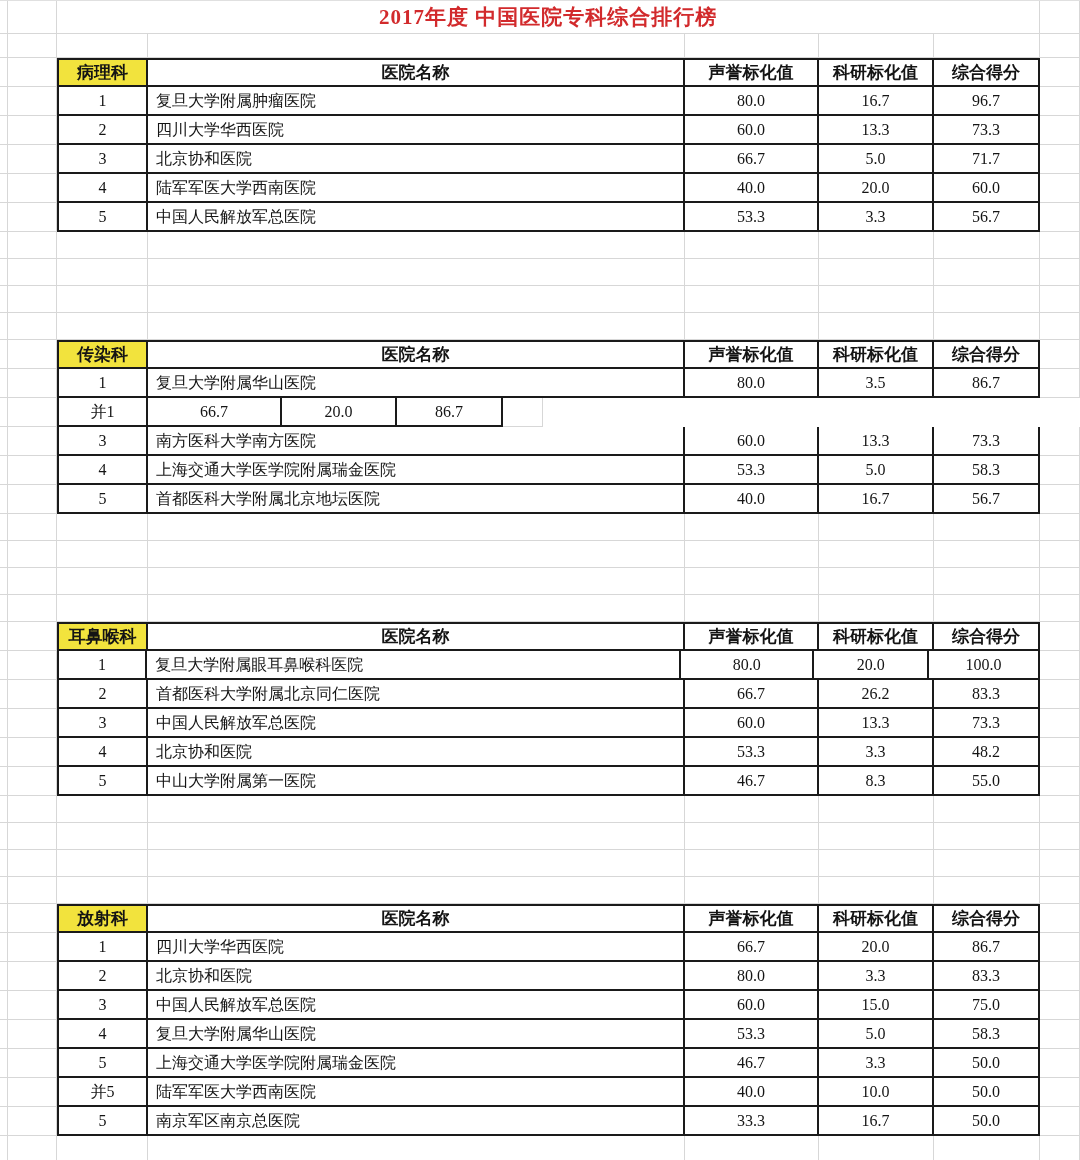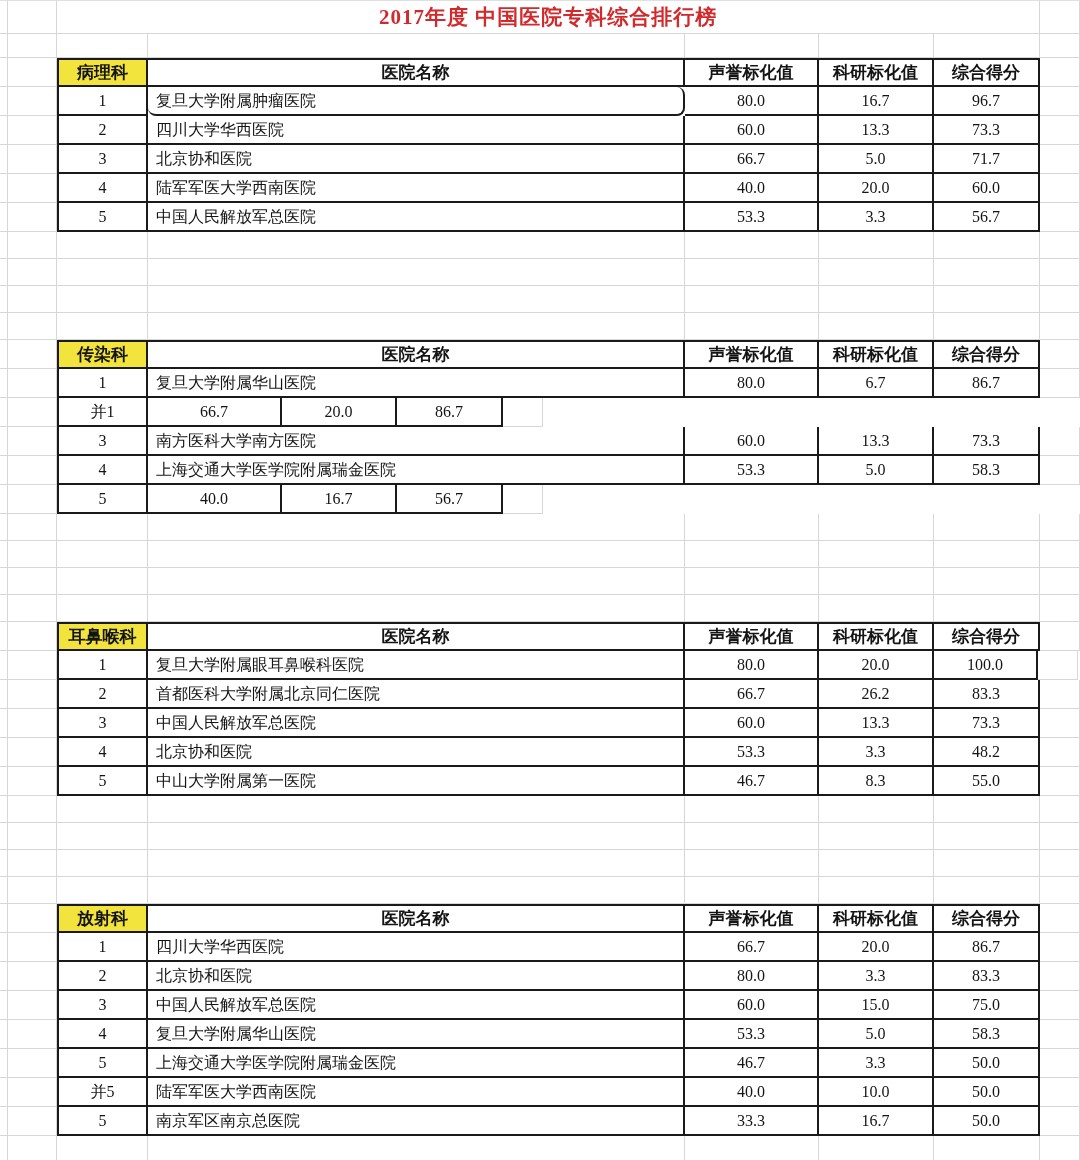--- a/index.html
+++ b/index.html
@@ -62,21 +62,21 @@
       <div class="c t t-top hdr" style="width: 537px;">医院名称</div>
       <div class="c t t-top hdr" style="width: 134px;">声誉标化值</div>
       <div class="c t t-top hdr" style="width: 115px;">科研标化值</div>
       <div class="c t t-top hdr" style="width: 106px;">综合得分</div>
       <div class="c" style="width: 40px;"></div>
     </div>
     <div class="row" style="height: 29px;">
       <div class="c" style="width: 8px;"></div>
       <div class="c" style="width: 49px;"></div>
       <div class="c t t-first" style="width: 91px;">1</div>
-      <div class="c t left" style="width: 537px; border-radius: 8px;">复旦大学附属肿瘤医院</div>
+      <div class="c t left" style="width: 537px;">复旦大学附属肿瘤医院</div>
       <div class="c t" style="width: 134px;">80.0</div>
       <div class="c t" style="width: 115px;">16.7</div>
       <div class="c t" style="width: 106px;">96.7</div>
       <div class="c" style="width: 40px;"></div>
     </div>
     <div class="row" style="height: 29px;">
       <div class="c" style="width: 8px;"></div>
       <div class="c" style="width: 49px;"></div>
       <div class="c t t-first" style="width: 91px;">2</div>
       <div class="c t left" style="width: 537px;">四川大学华西医院</div>
@@ -164,21 +164,21 @@
       <div class="c t t-top hdr" style="width: 115px;">科研标化值</div>
       <div class="c t t-top hdr" style="width: 106px;">综合得分</div>
       <div class="c" style="width: 40px;"></div>
     </div>
     <div class="row" style="height: 29px;">
       <div class="c" style="width: 8px;"></div>
       <div class="c" style="width: 49px;"></div>
       <div class="c t t-first" style="width: 91px;">1</div>
       <div class="c t left" style="width: 537px;">复旦大学附属华山医院</div>
       <div class="c t" style="width: 134px;">80.0</div>
-      <div class="c t" style="width: 115px;">6.7</div>
+      <div class="c t" style="width: 115px;">3.5</div>
       <div class="c t" style="width: 106px;">86.7</div>
       <div class="c" style="width: 40px;"></div>
     </div>
     <div class="row" style="height: 29px;">
       <div class="c" style="width: 8px;"></div>
       <div class="c" style="width: 49px;"></div>
       <div class="c t t-first" style="width: 91px;">并1</div>
       <div class="c t" style="width: 134px;">66.7</div>
       <div class="c t" style="width: 115px;">20.0</div>
       <div class="c t" style="width: 106px;">86.7</div>
@@ -201,20 +201,21 @@
       <div class="c t left" style="width: 537px;">上海交通大学医学院附属瑞金医院</div>
       <div class="c t" style="width: 134px;">53.3</div>
       <div class="c t" style="width: 115px;">5.0</div>
       <div class="c t" style="width: 106px;">58.3</div>
       <div class="c" style="width: 40px;"></div>
     </div>
     <div class="row" style="height: 29px;">
       <div class="c" style="width: 8px;"></div>
       <div class="c" style="width: 49px;"></div>
       <div class="c t t-first" style="width: 91px;">5</div>
+      <div class="c t left" style="width: 537px;">首都医科大学附属北京地坛医院</div>
       <div class="c t" style="width: 134px;">40.0</div>
       <div class="c t" style="width: 115px;">16.7</div>
       <div class="c t" style="width: 106px;">56.7</div>
       <div class="c" style="width: 40px;"></div>
     </div>
     <div class="row" style="height: 27px;">
       <div class="c" style="width: 8px;"></div>
       <div class="c" style="width: 49px;"></div>
       <div class="c" style="width: 91px;"></div>
       <div class="c" style="width: 537px;"></div>
@@ -263,21 +264,21 @@
       <div class="c t t-top hdr" style="width: 106px;">综合得分</div>
       <div class="c" style="width: 40px;"></div>
     </div>
     <div class="row" style="height: 29px;">
       <div class="c" style="width: 8px;"></div>
       <div class="c" style="width: 49px;"></div>
       <div class="c t t-first" style="width: 91px;">1</div>
       <div class="c t left" style="width: 537px;">复旦大学附属眼耳鼻喉科医院</div>
       <div class="c t" style="width: 134px;">80.0</div>
       <div class="c t" style="width: 115px;">20.0</div>
-      <div class="c t" style="width: 104px;">100.0</div>
+      <div class="c t" style="width: 112px;">100.0</div>
       <div class="c" style="width: 40px;"></div>
     </div>
     <div class="row" style="height: 29px;">
       <div class="c" style="width: 8px;"></div>
       <div class="c" style="width: 49px;"></div>
       <div class="c t t-first" style="width: 91px;">2</div>
       <div class="c t left" style="width: 537px;">首都医科大学附属北京同仁医院</div>
       <div class="c t" style="width: 134px;">66.7</div>
       <div class="c t" style="width: 115px;">26.2</div>
       <div class="c t" style="width: 106px;">83.3</div>

